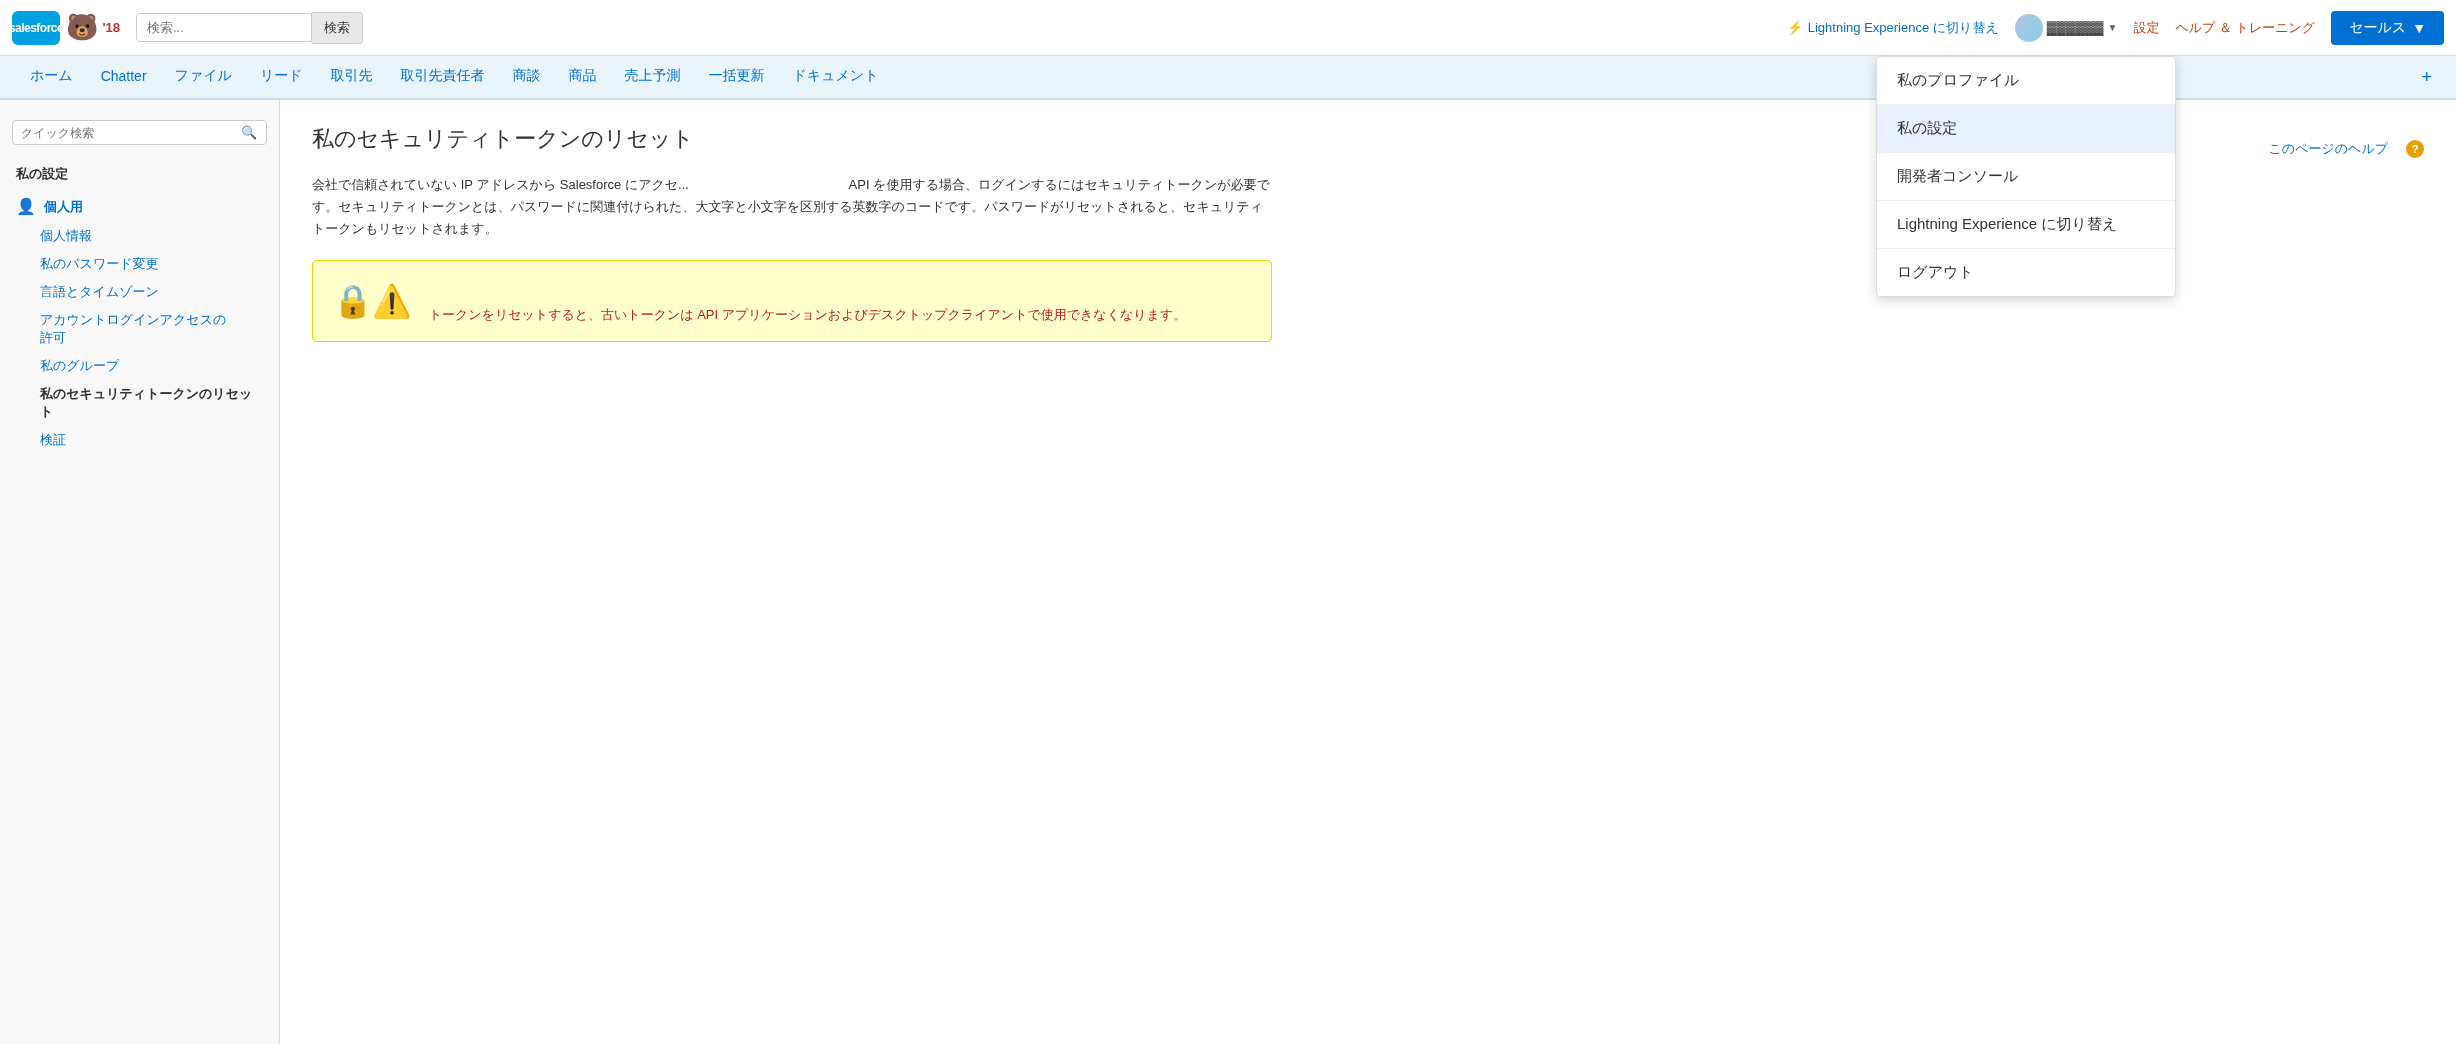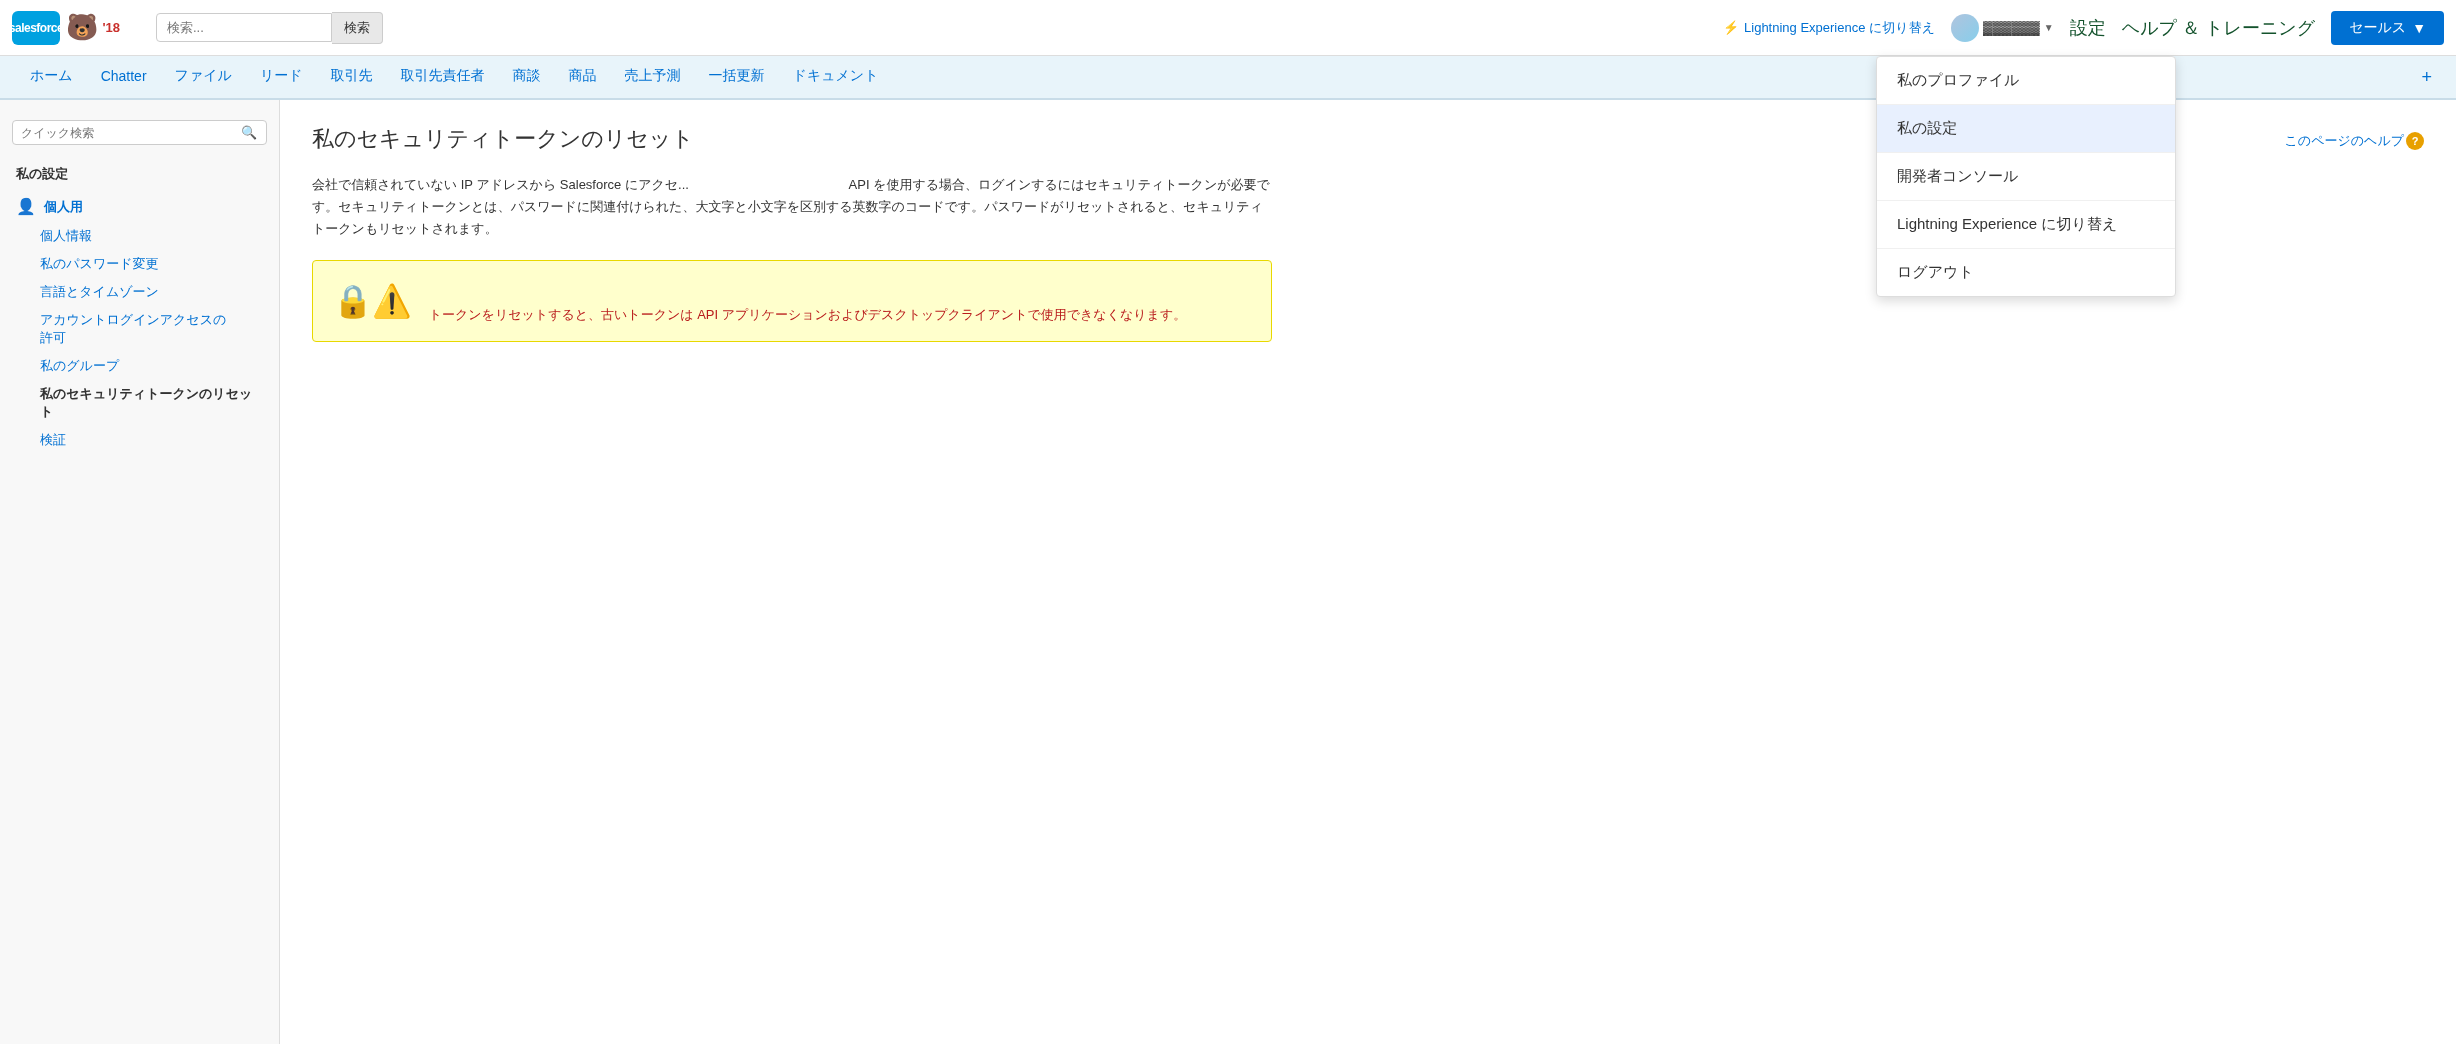--- a/index.html
+++ b/index.html
@@ -8,21 +8,20 @@
     
     .top-nav {
       background: #fff;
       border-bottom: 1px solid #ddd;
       display: flex;
       align-items: center;
       padding: 0 12px;
       height: 56px;
       position: relative;
       z-index: 100;
-      gap: 20px;
     }
     .logo-area {
       display: flex;
       align-items: center;
       margin-right: 16px;
     }
     .sf-logo {
       background: #00a1e0;
       border-radius: 6px;
       width: 48px;
@@ -107,22 +106,22 @@
     }
     .user-name {
       font-size: 13px;
       color: #333;
     }
     .chevron-down {
       font-size: 10px;
       color: #666;
     }
     .top-nav-link {
-      font-size: 18px;
-      color: #14532d;
+      font-size: 13px;
+      color: #c2410c;
       cursor: pointer;
     }
     .sales-btn {
       background: #0070d2;
       color: #fff;
       border: none;
       border-radius: 4px;
       padding: 8px 18px;
       font-size: 14px;
       cursor: pointer;
@@ -231,27 +230,27 @@
       position: relative;
     }
     .page-title {
       font-size: 22px;
       color: #333;
       font-weight: normal;
       margin-bottom: 20px;
     }
     .page-help {
       position: absolute;
-      top: 32px;
+      top: 40px;
       right: 32px;
       color: #0070d2;
       font-size: 13px;
       display: flex;
       align-items: center;
-      gap: 2px;
+      gap: 18px;
       cursor: pointer;
     }
     .help-icon {
       background: #e8a000;
       color: #fff;
       border-radius: 50%;
       width: 18px;
       height: 18px;
       display: inline-flex;
       align-items: center;

